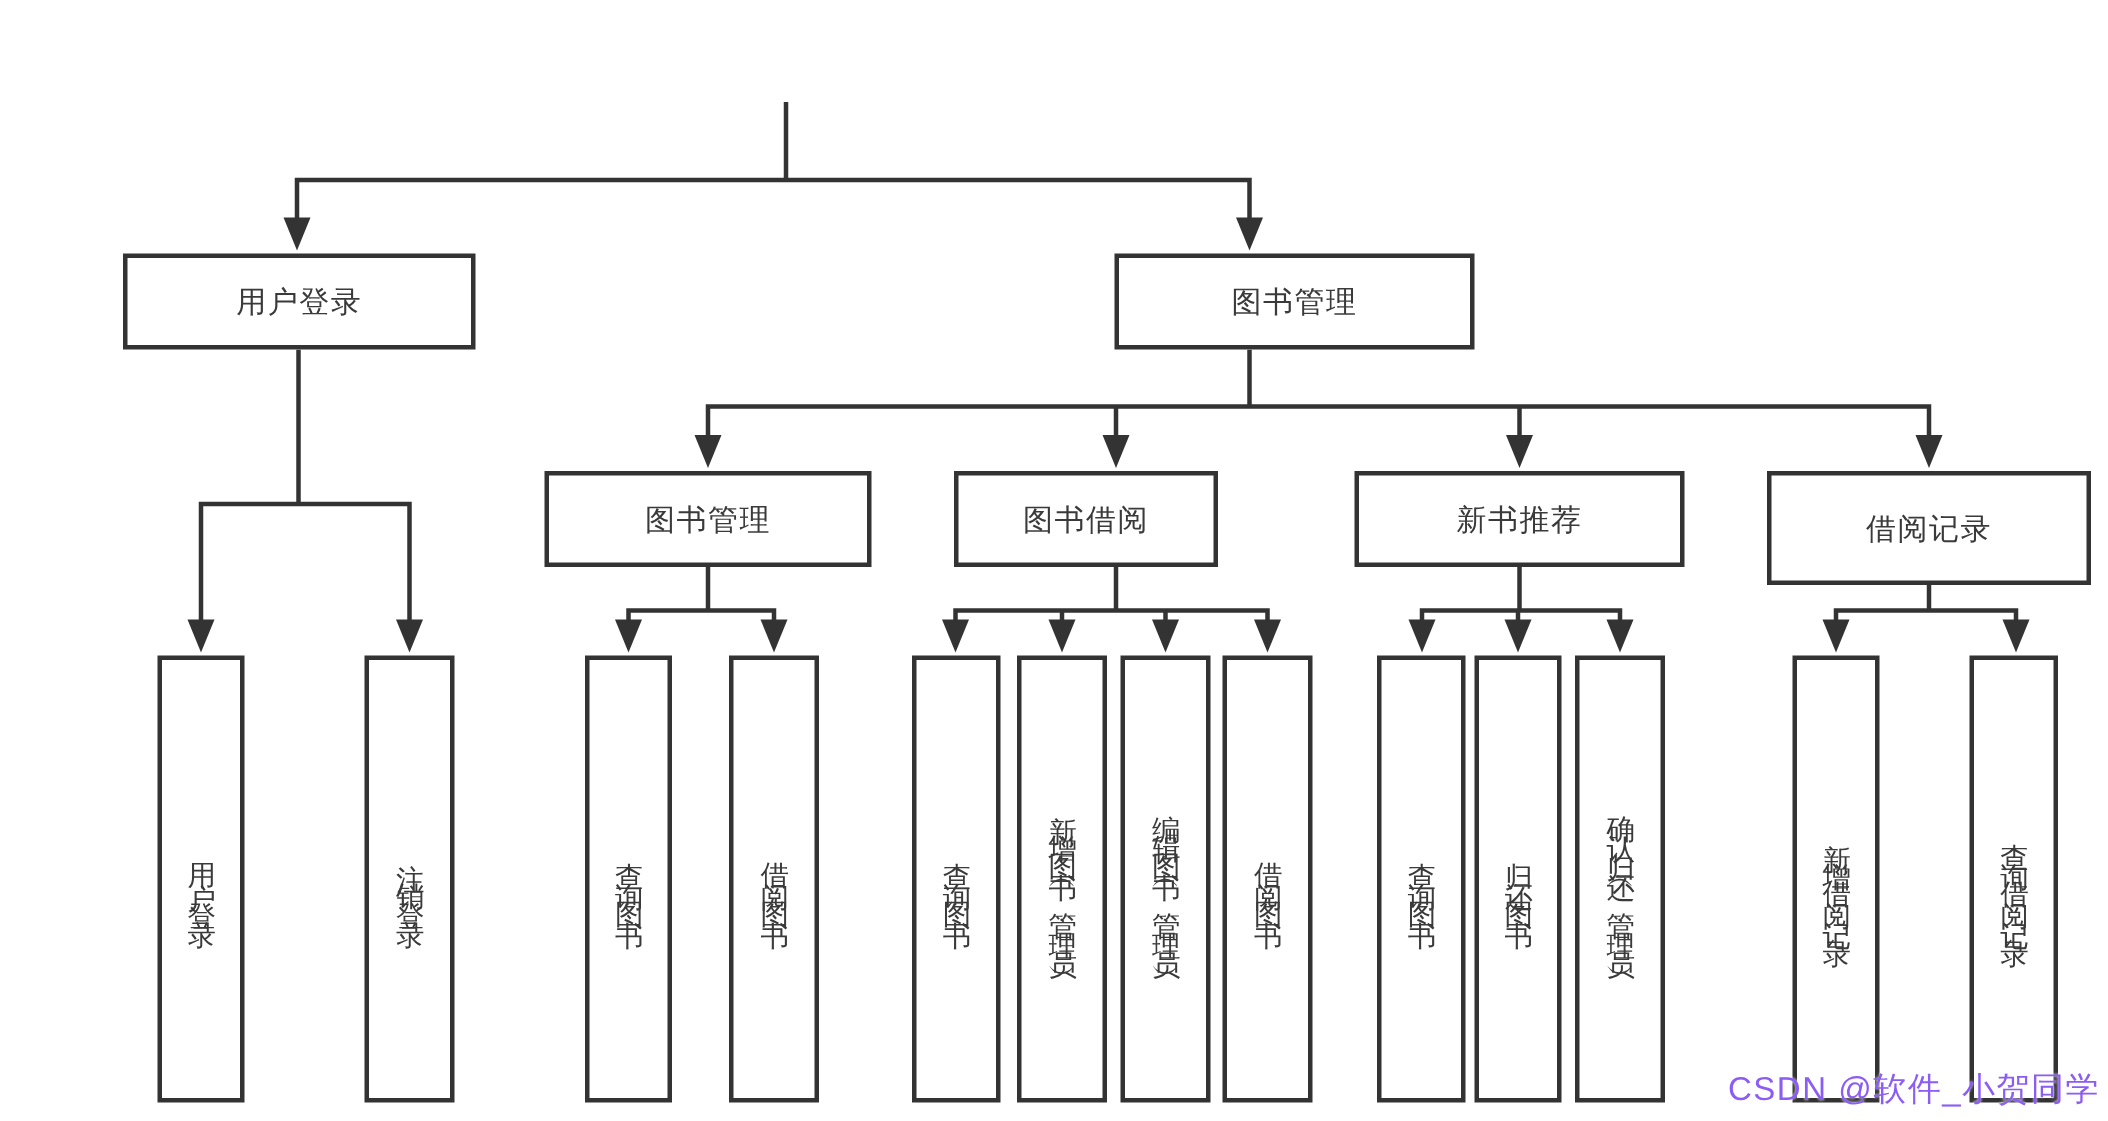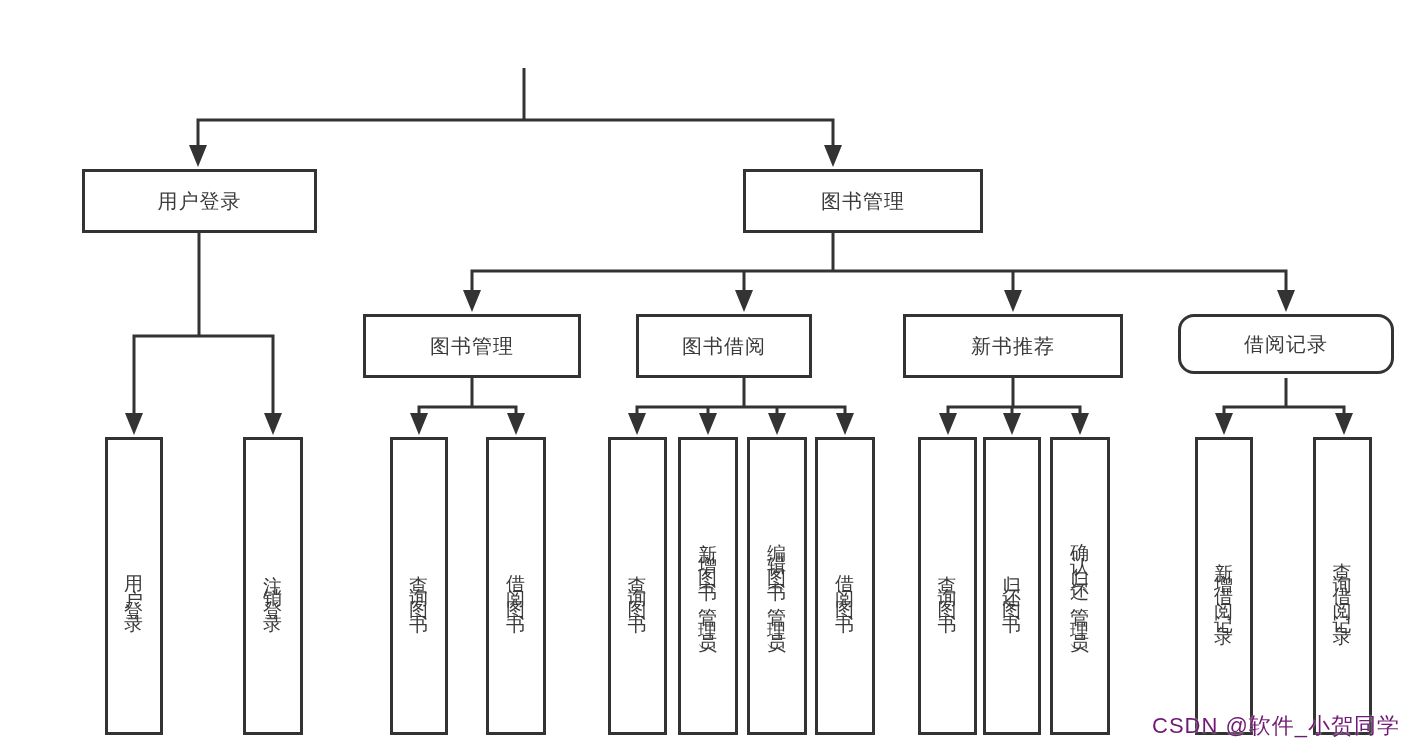--- a/index.html
+++ b/index.html
@@ -37,21 +37,21 @@
     text-orientation:mixed;
     font-size:19px;
     letter-spacing:13px;
     line-height:1;
     white-space:nowrap;
   }
   .watermark{
     position:absolute;
     left:1152px;top:711px;
     font-size:22px;
-    color:#701a75;
+    color:#8b5cf6;
     letter-spacing:1px;
     white-space:nowrap;
     z-index:5;
     text-shadow:0 0 2px #ffffff;
   }
 </style>
 </head>
 <body>
 
 <div id="canvas">
@@ -132,21 +132,21 @@
     </g>
   </svg>
 
 
   <div class="node" style="left:82px;top:169px;width:235px;height:64px;">用户登录</div>
   <div class="node" style="left:743px;top:169px;width:240px;height:64px;">图书管理</div>
 
   <div class="node" style="left:363px;top:314px;width:218px;height:64px;">图书管理</div>
   <div class="node" style="left:636px;top:314px;width:176px;height:64px;text-align:right;">图书借阅</div>
   <div class="node" style="left:903px;top:314px;width:220px;height:64px;">新书推荐</div>
-  <div class="node" style="left:1178px;top:314px;width:216px;height:60px;border-radius:16px;">借阅记录</div>
+  <div class="node" style="left:1178px;top:314px;width:216px;height:76px;">借阅记录</div>
 
   <div class="leaf" style="left:105px;top:437px;width:58px;height:298px;">
     <span class="vtext">用户登录</span>
   </div>
   <div class="leaf" style="left:243px;top:437px;width:60px;height:298px;">
     <span class="vtext">注销登录</span>
   </div>
 
   <div class="leaf" style="left:390px;top:437px;width:58px;height:298px;">
     <span class="vtext">查询图书</span>

